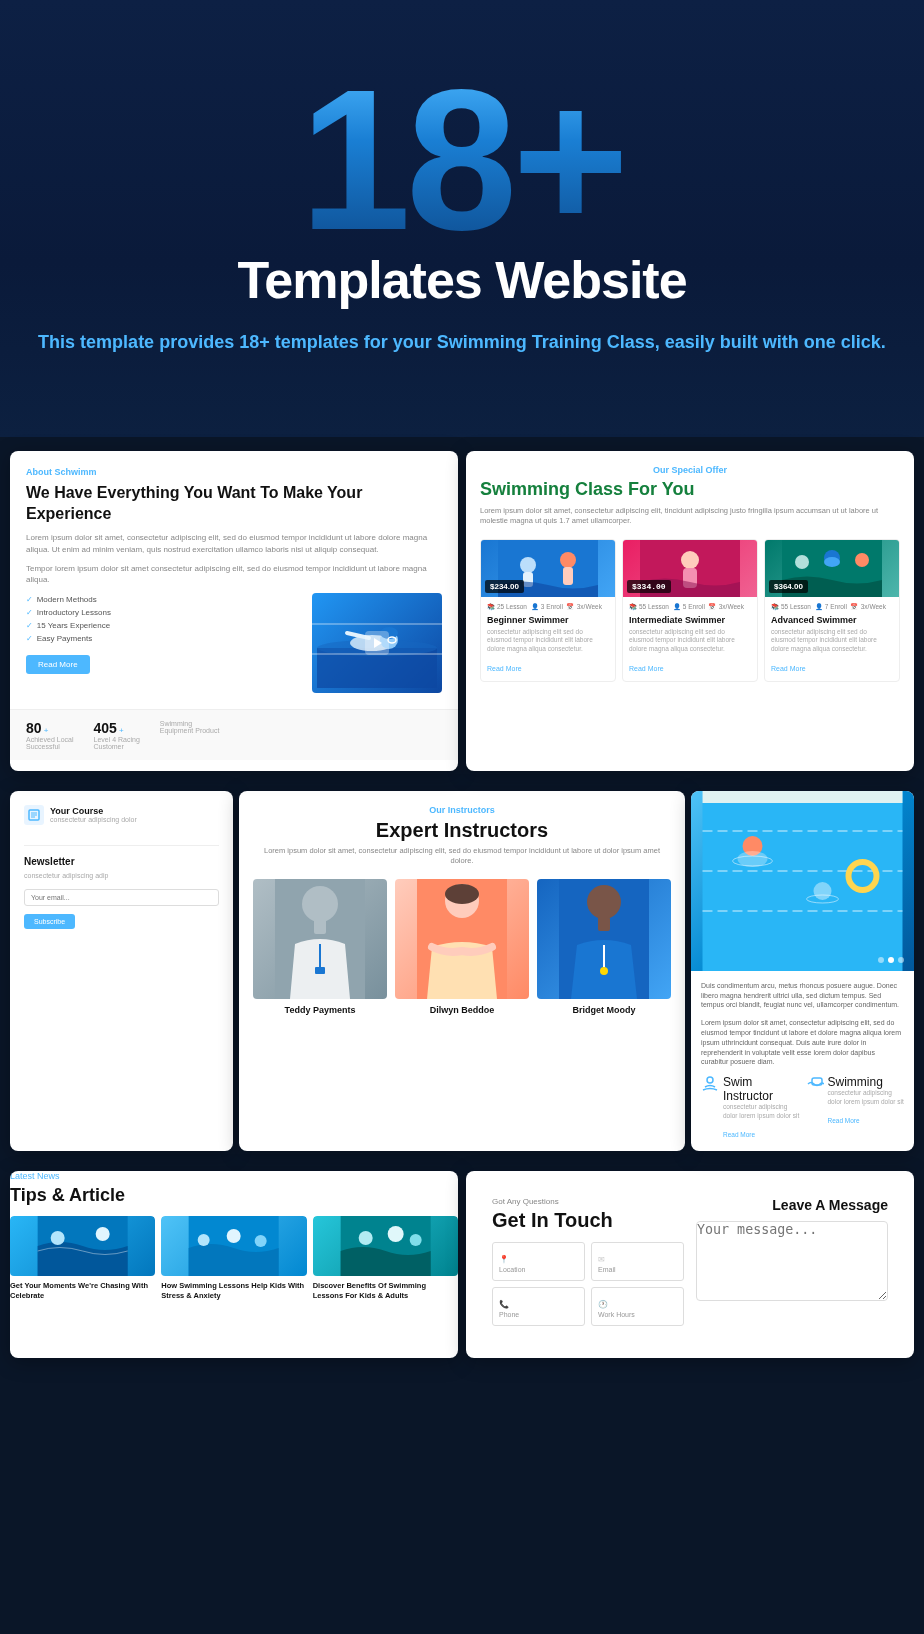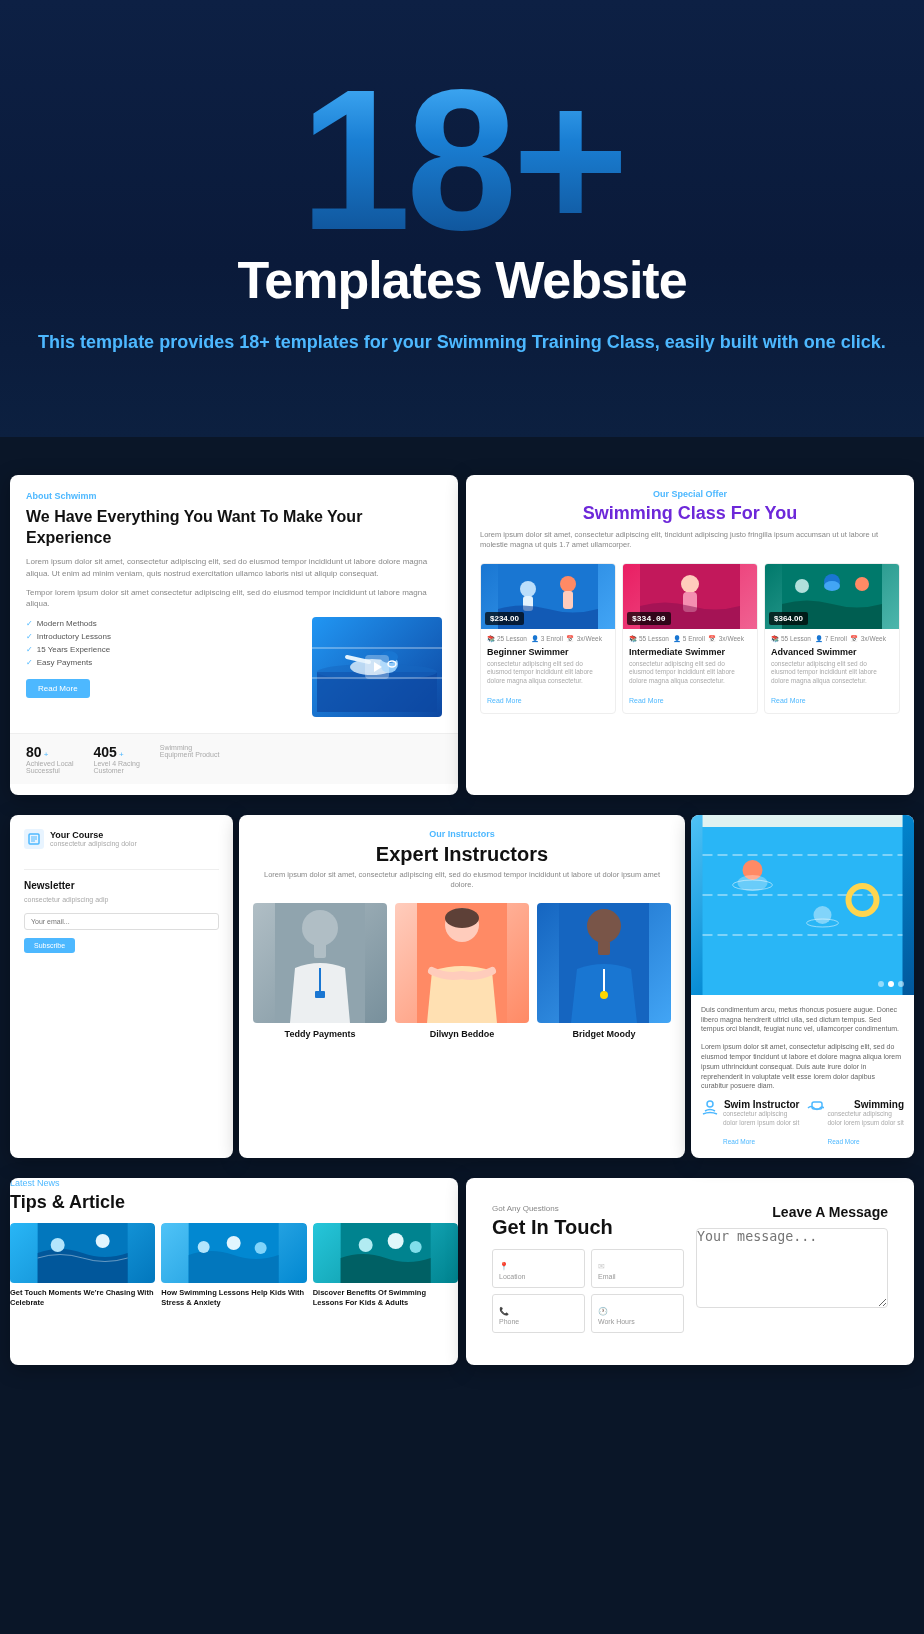--- a/index.html
+++ b/index.html
@@ -43,21 +43,21 @@
       line-height: 1.6;
     }
     .hero-desc span {
       color: #4db8ff;
       font-weight: 600;
     }
 
     
     .templates-grid {
       background: #0a1628;
-      padding: 38px 10px 20px;
+      padding: 14px 10px 20px;
       display: grid;
       grid-template-columns: 1fr 1fr;
       gap: 8px;
     }
 
     .template-card {
       background: #fff;
       border-radius: 8px;
       overflow: hidden;
       box-shadow: 0 4px 20px rgba(0,0,0,0.3);
@@ -180,45 +180,44 @@
       padding: 14px;
     }
     .card2-tag {
       text-align: center;
       color: #4db8ff;
       font-size: 9px;
       font-weight: 600;
       margin-bottom: 4px;
     }
     .card2-title {
-      text-align: center;
       font-size: 18px;
       font-weight: 800;
-      color: #6d28d9;
+      color: #15803d;
       margin-bottom: 6px;
     }
     .card2-desc {
       text-align: left;
       font-size: 7.5px;
       color: #888;
       line-height: 1.4;
       margin-bottom: 12px;
     }
     .card2-plans {
       display: grid;
       grid-template-columns: 1fr 1fr 1fr;
       gap: 6px;
     }
     .plan-card {
       border-radius: 4px;
       overflow: hidden;
       border: 1px solid #eee;
     }
     .plan-img {
-      height: 65px;
+      height: 57px;
       position: relative;
       overflow: hidden;
     }
     .plan-img-beginner {
       background: linear-gradient(135deg, #1976D2, #42A5F5);
     }
     .plan-img-intermediate {
       background: linear-gradient(135deg, #e91e63, #f06292);
       font-family: Liberation Mono, monospace;
     }
@@ -443,24 +442,23 @@
       align-items: flex-start;
       gap: 4px;
     }
     .service-icon {
       width: 18px;
       height: 18px;
       color: #4db8ff;
       font-size: 12px;
     }
     .service-name {
-      font-size: 10px;
-      font-weight: 700;
-      color: #111;
-      text-align: right;
+      font-size: 12px;
+      font-weight: 400;
+      color: #111;
     }
     .service-desc {
       font-size: 6.5px;
       color: #aaa;
       line-height: 1.3;
       margin-bottom: 3px;
     }
     .service-link {
       color: #4db8ff;
       font-size: 6.5px;
@@ -909,21 +907,21 @@
         <div class="article-img article-img-1">
           <svg width="100%" height="60" viewBox="0 0 90 60">
             <rect width="90" height="60" fill="#0277bd"></rect>
 
             <path d="M0 30 Q22 22 45 30 Q67 38 90 30 L90 60 L0 60 Z" fill="#01579b"></path>
             <circle cx="20" cy="22" r="7" fill="#b3e5fc"></circle>
             <circle cx="65" cy="18" r="7" fill="#e1f5fe"></circle>
             <path d="M0 35 Q22 28 45 35 Q67 42 90 35" fill="none" stroke="rgba(255,255,255,0.4)" stroke-width="1"></path>
           </svg>
         </div>
-        <div class="article-title">Get Touch Moments We're Chasing With Celebrate</div>
+        <div class="article-title">Get Your Moments We're Chasing With Celebrate</div>
       </div>
 
       <div class="article-card">
         <div class="article-img article-img-2">
           <svg width="100%" height="60" viewBox="0 0 90 60">
             <rect width="90" height="60" fill="#0288d1"></rect>
 
             <path d="M0 32 Q22 24 45 32 Q67 40 90 32 L90 60 L0 60 Z" fill="#0277bd"></path>
             <circle cx="15" cy="24" r="6" fill="#b3e5fc"></circle>
             <circle cx="45" cy="20" r="7" fill="#e1f5fe"></circle>

